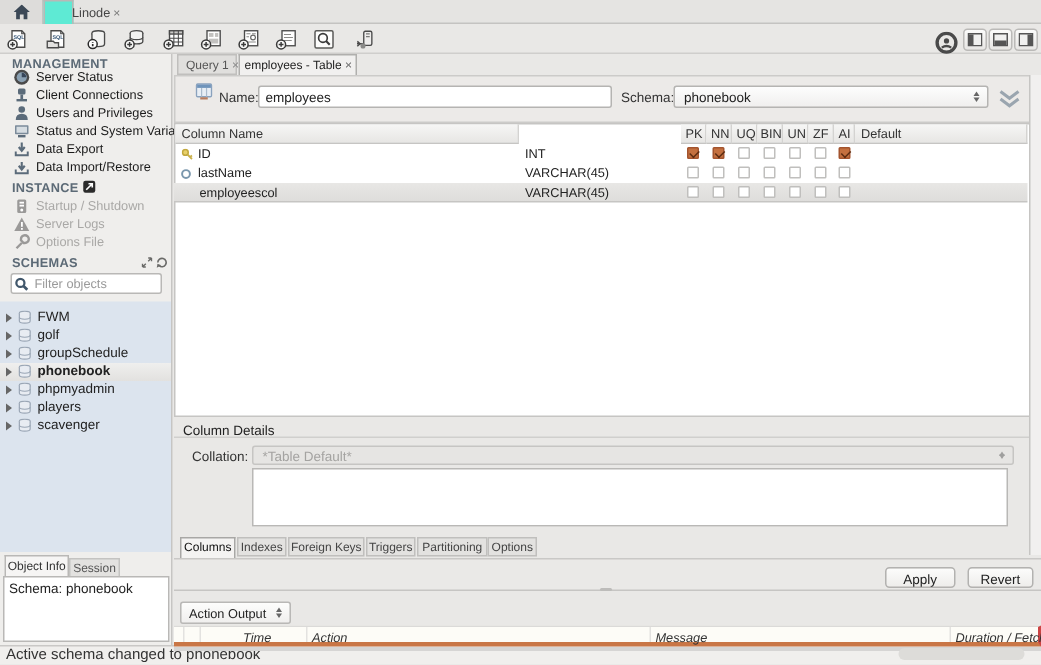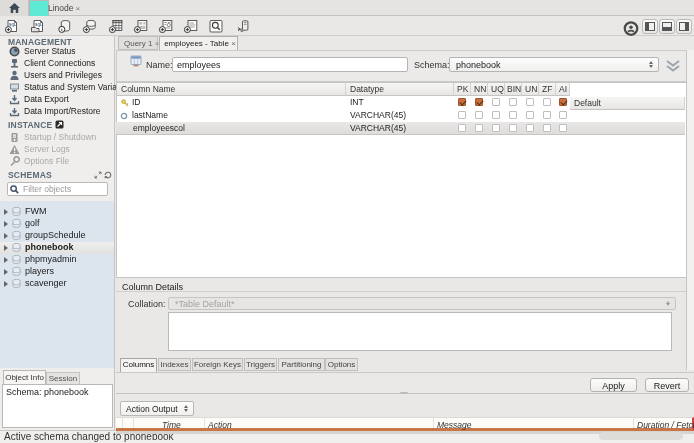--- a/index.html
+++ b/index.html
@@ -36,21 +36,21 @@
 
 #oitab { left:3px; top:370px; width:43px; height:14px; background:#f6f5f4; border:1px solid #b9b8b6; border-bottom:none; font-size:8px; text-align:center; line-height:13px; color:#333; }
 #sestab { left:46px; top:372px; width:34px; height:12px; background:#e3e2e0; border:1px solid #c4c3c1; border-bottom:none; font-size:8px; text-align:center; line-height:11px; color:#555; }
 #oibox { left:2px; top:384px; width:111px; height:44px; background:#fff; border:1px solid #b9b8b6; font-size:9px; padding:2px 3px; color:#222; }
 
 #statusbar { left:0; top:430px; width:694px; height:13px; background:#f0efed; font-size:10px; color:#333; line-height:13px; padding-left:4px; }
 #sbline { left:0; top:430px; width:116px; height:1px; background:#c9c8c6; }
 #grayband { left:116px; top:431px; width:578px; height:3px; background:#d6d5d4; }
 
 #main { left:116px; top:36px; width:578px; height:394px; background:#e9e8e6; }
-.qtab { position:absolute; top:0; height:14px; font-size:8px; line-height:13px; white-space:nowrap;text-align:center; }
+.qtab { position:absolute; top:0; height:14px; font-size:8px; line-height:13px; white-space:nowrap; }
 #qtab1 { left:2px; width:40px; background:#e0dfdd; border:1px solid #c0bfbd; color:#555; padding-left:5px; }
 #qtab2 { left:43px; width:79px; background:#f1f0ef; border:1px solid #b0afad; border-bottom:none; color:#222; padding-left:3px; }
 
 #formrow { left:0px; top:14px; width:570px; height:32px; background:#eceae8; border:1px solid #cccbc9; border-right:none; }
 #namelbl { left:30px; top:24px; font-size:9px; color:#333; }
 #nameinput { left:56px; top:21px; width:236px; height:15px; background:#fff; border:1px solid #b5b4b2; font-size:9px; line-height:14px; padding-left:4px; color:#222; border-radius:2px; }
 #schemalbl { left:298px; top:24px; font-size:9px; color:#333; }
 #schemasel { left:333px; top:21px; width:210px; height:15px; background:linear-gradient(#fdfdfd,#f0efee); border:1px solid #b5b4b2; font-size:9px; line-height:14px; padding-left:6px; color:#222; border-radius:2px; }
 #gutter { left:570px; top:14px; width:8px; height:320px; background:#f1f0ef; border-left:1px solid #c6c5c3; }
 
@@ -340,29 +340,28 @@
   <div class="abs" id="schemalbl">Schema:</div>
   <div class="abs" id="schemasel">phonebook<span class="spin"></span></div>
   <svg class="abs" style="left:549px;top:24px" width="16" height="12" viewBox="0 0 16 12">
       <path d="M2 1 L8 5.5 L14 1" stroke="#9aa5af" stroke-width="2" fill="none"></path>
       <path d="M2 6 L8 10.5 L14 6" stroke="#9aa5af" stroke-width="2" fill="none"></path>
     </svg>
   <div class="abs" id="gutter"></div>
   <div class="abs" id="grid"></div>
 
   <div class="gh" style="left:1px;top:47px;width:229px">Column Name</div>
-  <div class="gh" style="left:230px;top:47px;width:108px">Datatype</div>
   <div class="gh" style="left:338px;top:47px;width:17px;padding-left:3px">PK</div>
   <div class="gh" style="left:355px;top:47px;width:17px;padding-left:3px">NN</div>
   <div class="gh" style="left:372px;top:47px;width:17px;padding-left:3px">UQ</div>
   <div class="gh" style="left:389px;top:47px;width:17px;padding-left:2px">BIN</div>
   <div class="gh" style="left:406px;top:47px;width:17px;padding-left:3px">UN</div>
   <div class="gh" style="left:423px;top:47px;width:17px;padding-left:3px">ZF</div>
   <div class="gh" style="left:440px;top:47px;width:14px;padding-left:3px">AI</div>
-  <div class="gh" style="left:454px;top:61px;width:115px">Default</div>
+  <div class="gh" style="left:454px;top:47px;width:115px">Default</div>
 
   <div class="grow" style="top:60px">
     <svg class="abs" style="left:5px;top:3px" width="8" height="8" viewBox="0 0 8 8">
         <circle cx="2.6" cy="2.6" r="1.9" fill="#e8d06a" stroke="#c2a83e" stroke-width="1"></circle>
         <path d="M4 4 L7 7 M5.6 5.6 L7 4.6" stroke="#c9b04a" stroke-width="1.2"></path>
       </svg>
     <div class="gcell" style="left:16px">ID</div>
     <div class="gcell" style="left:234px">INT</div>
     <span class="cb on" style="left:342px"></span>
       <span class="cb on" style="left:359px"></span>

